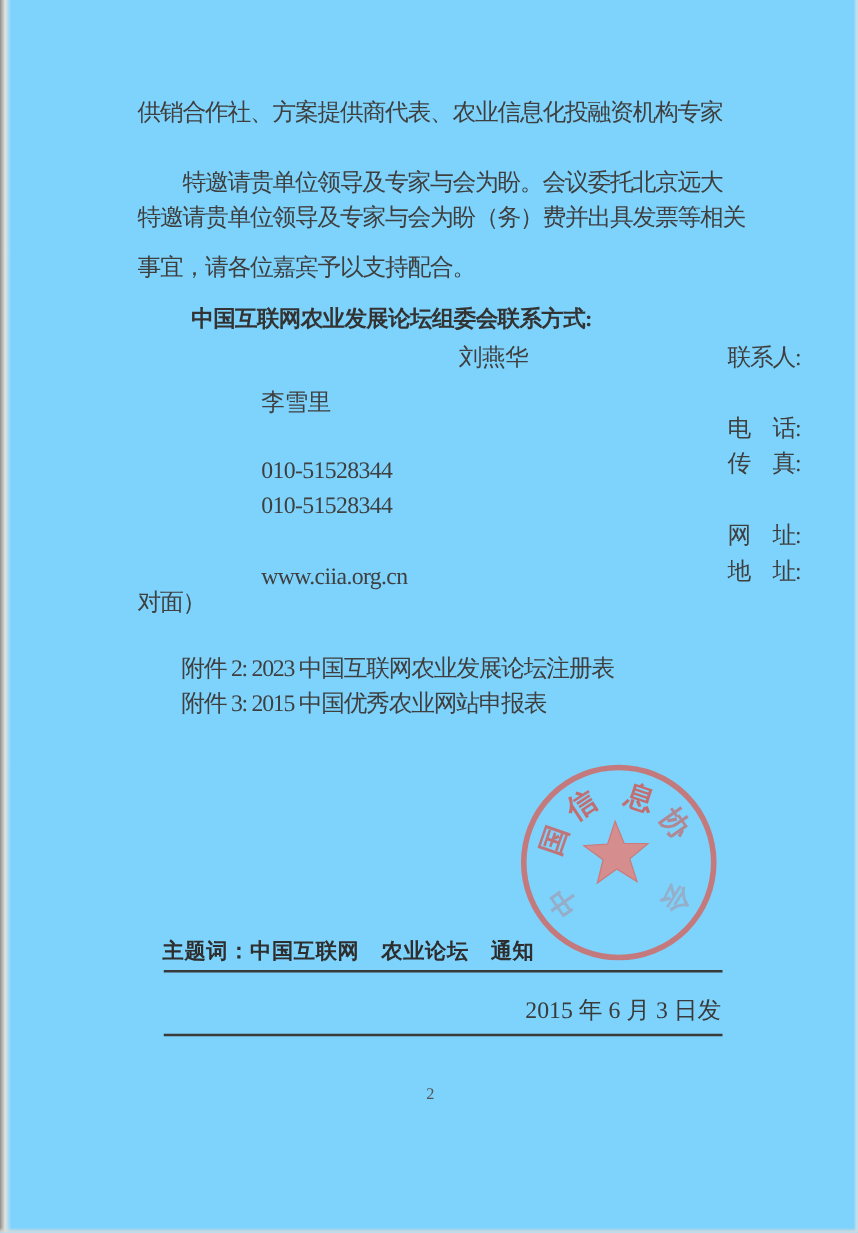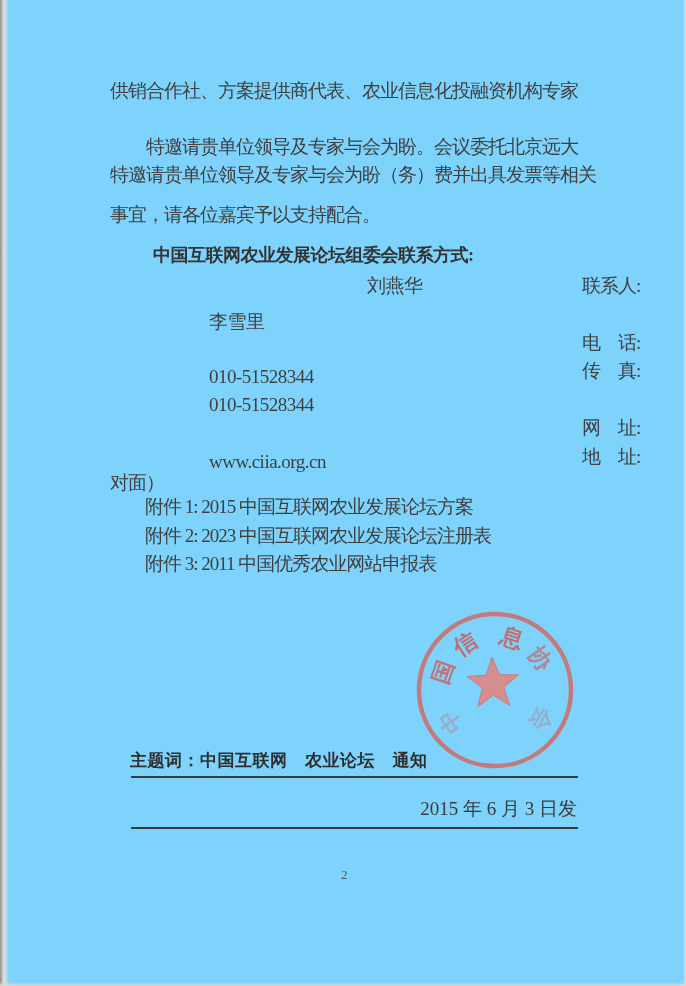--- a/index.html
+++ b/index.html
@@ -78,23 +78,22 @@
   </div>
   <div class="crow cr5">
     <span class="lab">网　址: </span>
     <span class="v1">www.ciia.org.cn</span>
   </div>
   <div class="crow cr6">
     <span class="lab">地　址: </span>
   </div>
   <div class="txt addr2">对面）</div>
 
-  <div class="txt att att0">附件 1: 2015 中国互联网农业发展论坛方案</div>
   <div class="txt att att1">附件 2: 2023 中国互联网农业发展论坛注册表</div>
-  <div class="txt att att2">附件 3: 2011 中国优秀农业网站申报表</div>
+  <div class="txt att att2">附件 3: 2015 中国优秀农业网站申报表</div>
 
   <svg class="seal" viewBox="0 0 170 170" xmlns="http://www.w3.org/2000/svg">
     <circle cx="85" cy="85" r="76" fill="none" stroke="#d96159" stroke-width="4.5" opacity="0.78"></circle>
     <polygon points="82.1,52.0 89.3,69.7 108.4,69.8 93.8,82.1 99.6,100.3 83.4,90.2 67.9,101.4 72.5,82.8 57.1,71.6 76.1,70.2" fill="#e4807a" stroke="#d96b64" stroke-width="1" opacity="0.85"></polygon>
     <g font-size="23" font-weight="bold" fill="#d4554e" text-anchor="middle" font-family="Liberation Serif, DejaVu Serif, serif">
       <text x="85" y="38" opacity="0.30" transform="rotate(-125,85,85)">中</text>
       <text x="85" y="38" opacity="0.75" transform="rotate(-71,85,85)">国</text>
       <text x="85" y="38" opacity="0.80" transform="rotate(-33,85,85)">信</text>
       <text x="85" y="38" opacity="0.80" transform="rotate(18,85,85)">息</text>
       <text x="85" y="38" opacity="0.60" transform="rotate(55,85,85)">协</text>

